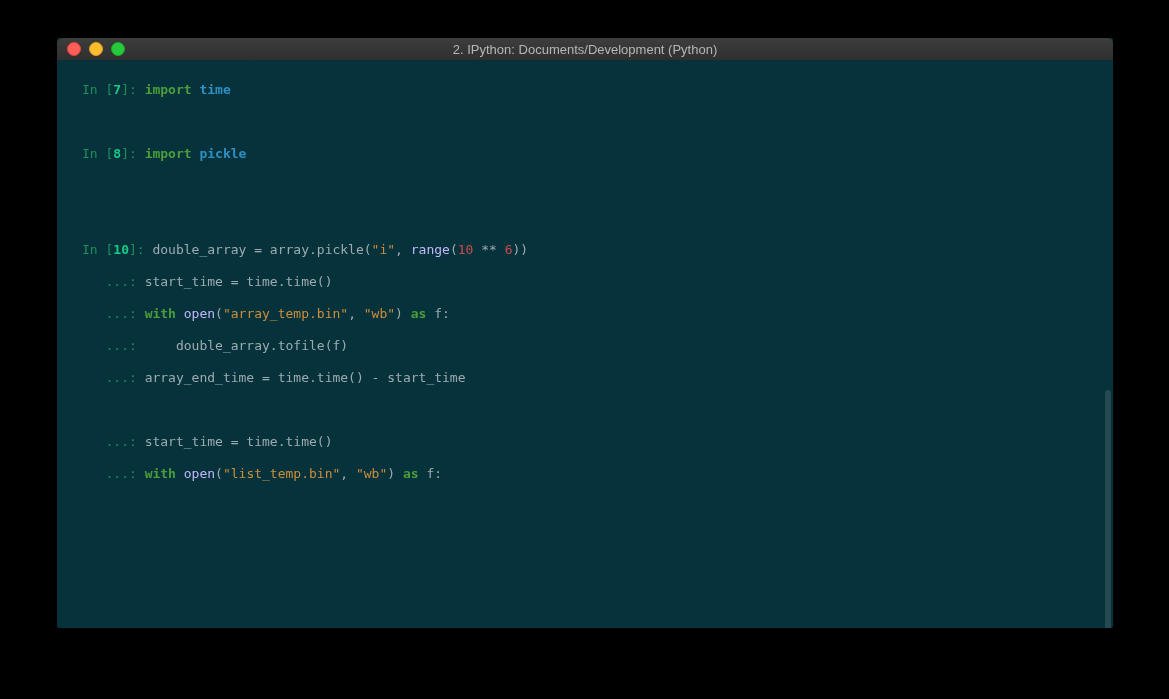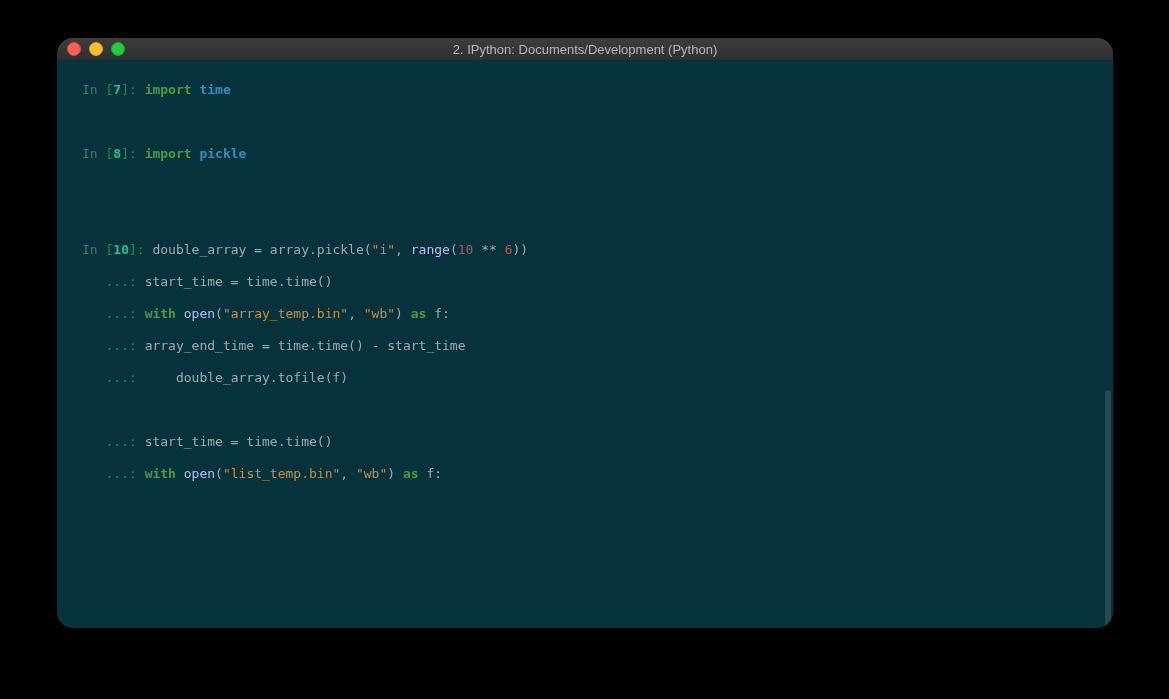--- a/index.html
+++ b/index.html
@@ -12,21 +12,21 @@
     font-size: 13px;
     overflow: hidden;
   }
   .window {
     position: absolute;
     left: 57px;
     top: 38px;
     width: 1056px;
     height: 590px;
     background: #06333b;
-    border-radius: 16px;
+    border-radius: 2px;
     box-shadow: 0 10px 40px rgba(0,0,0,0.8);
     overflow: hidden;
     display: flex;
     flex-direction: column;
   }
   .titlebar {
     height: 22px;
     background: linear-gradient(#3d3d3d, #2f2f2f);
     display: flex;
     align-items: center;
@@ -102,22 +102,22 @@
 
   <div class="terminal">
 <span class="line"><span class="in-lbl">In [</span><span class="in-num">7</span><span class="in-lbl">]: </span><span class="kw">import</span> <span class="mod">time</span></span>
 <span class="line"> </span>
 <span class="line"><span class="in-lbl">In [</span><span class="in-num">8</span><span class="in-lbl">]: </span><span class="kw">import</span> <span class="mod">pickle</span></span>
 <span class="line"> </span>
 <span class="line"> </span>
 <span class="line"><span class="in-lbl">In [</span><span class="in-num">10</span><span class="in-lbl">]: </span><span class="name">double_array = array.pickle(</span><span class="str">"i"</span><span class="txt">, </span><span class="builtin">range</span><span class="txt">(</span><span class="num">10</span><span class="txt"> ** </span><span class="num">6</span><span class="txt">))</span></span>
 <span class="line"><span class="in-lbl">   ...: </span><span class="name">start_time = time.time()</span></span>
 <span class="line"><span class="in-lbl">   ...: </span><span class="kw">with</span> <span class="builtin">open</span><span class="txt">(</span><span class="str">"array_temp.bin"</span><span class="txt">, </span><span class="str">"wb"</span><span class="txt">) </span><span class="kw">as</span><span class="txt"> f:</span></span>
+<span class="line"><span class="in-lbl">   ...: </span><span class="name">    double_array.tofile(f)</span></span>
 <span class="line"><span class="in-lbl">   ...: </span><span class="name">array_end_time = time.time() - start_time</span></span>
-<span class="line"><span class="in-lbl">   ...: </span><span class="name">    double_array.tofile(f)</span></span>
 <span class="line"> </span>
 <span class="line"><span class="in-lbl">   ...: </span><span class="name">start_time = time.time()</span></span>
 <span class="line"><span class="in-lbl">   ...: </span><span class="kw">with</span> <span class="builtin">open</span><span class="txt">(</span><span class="str">"list_temp.bin"</span><span class="txt">, </span><span class="str">"wb"</span><span class="txt">) </span><span class="kw">as</span><span class="txt"> f:</span></span>
 <span class="line"> </span>
 
 
 
 
 
 

